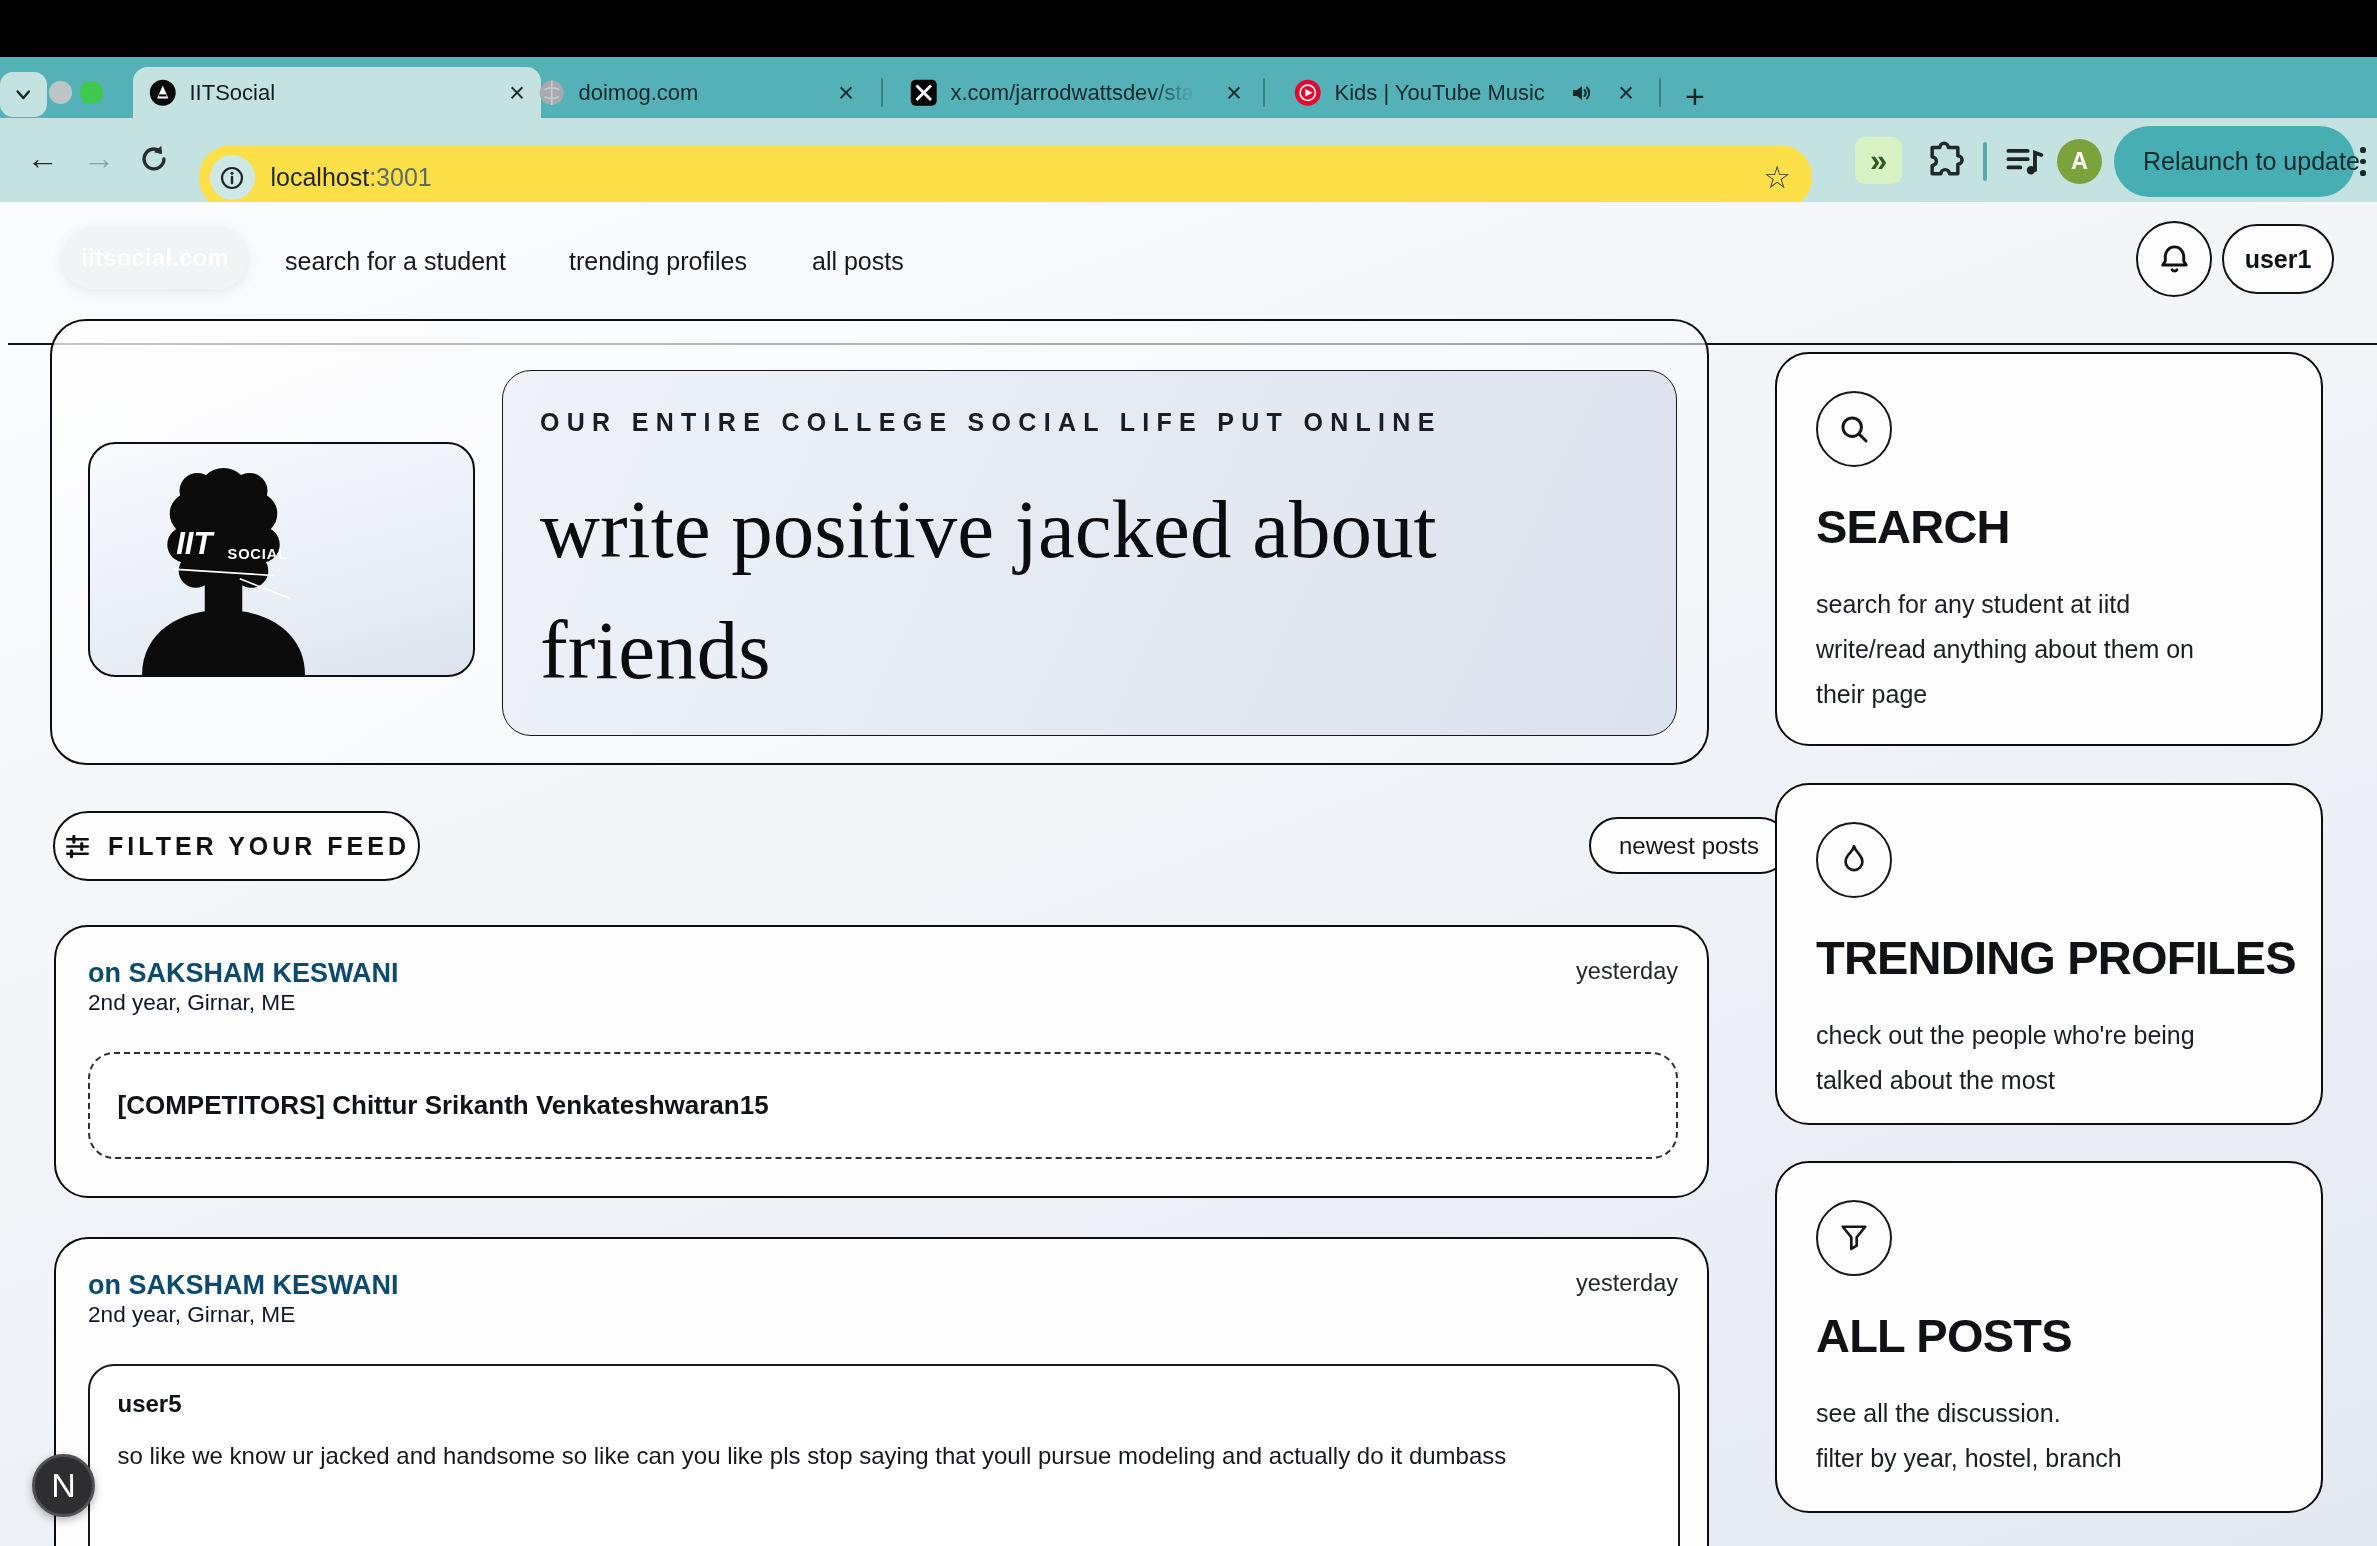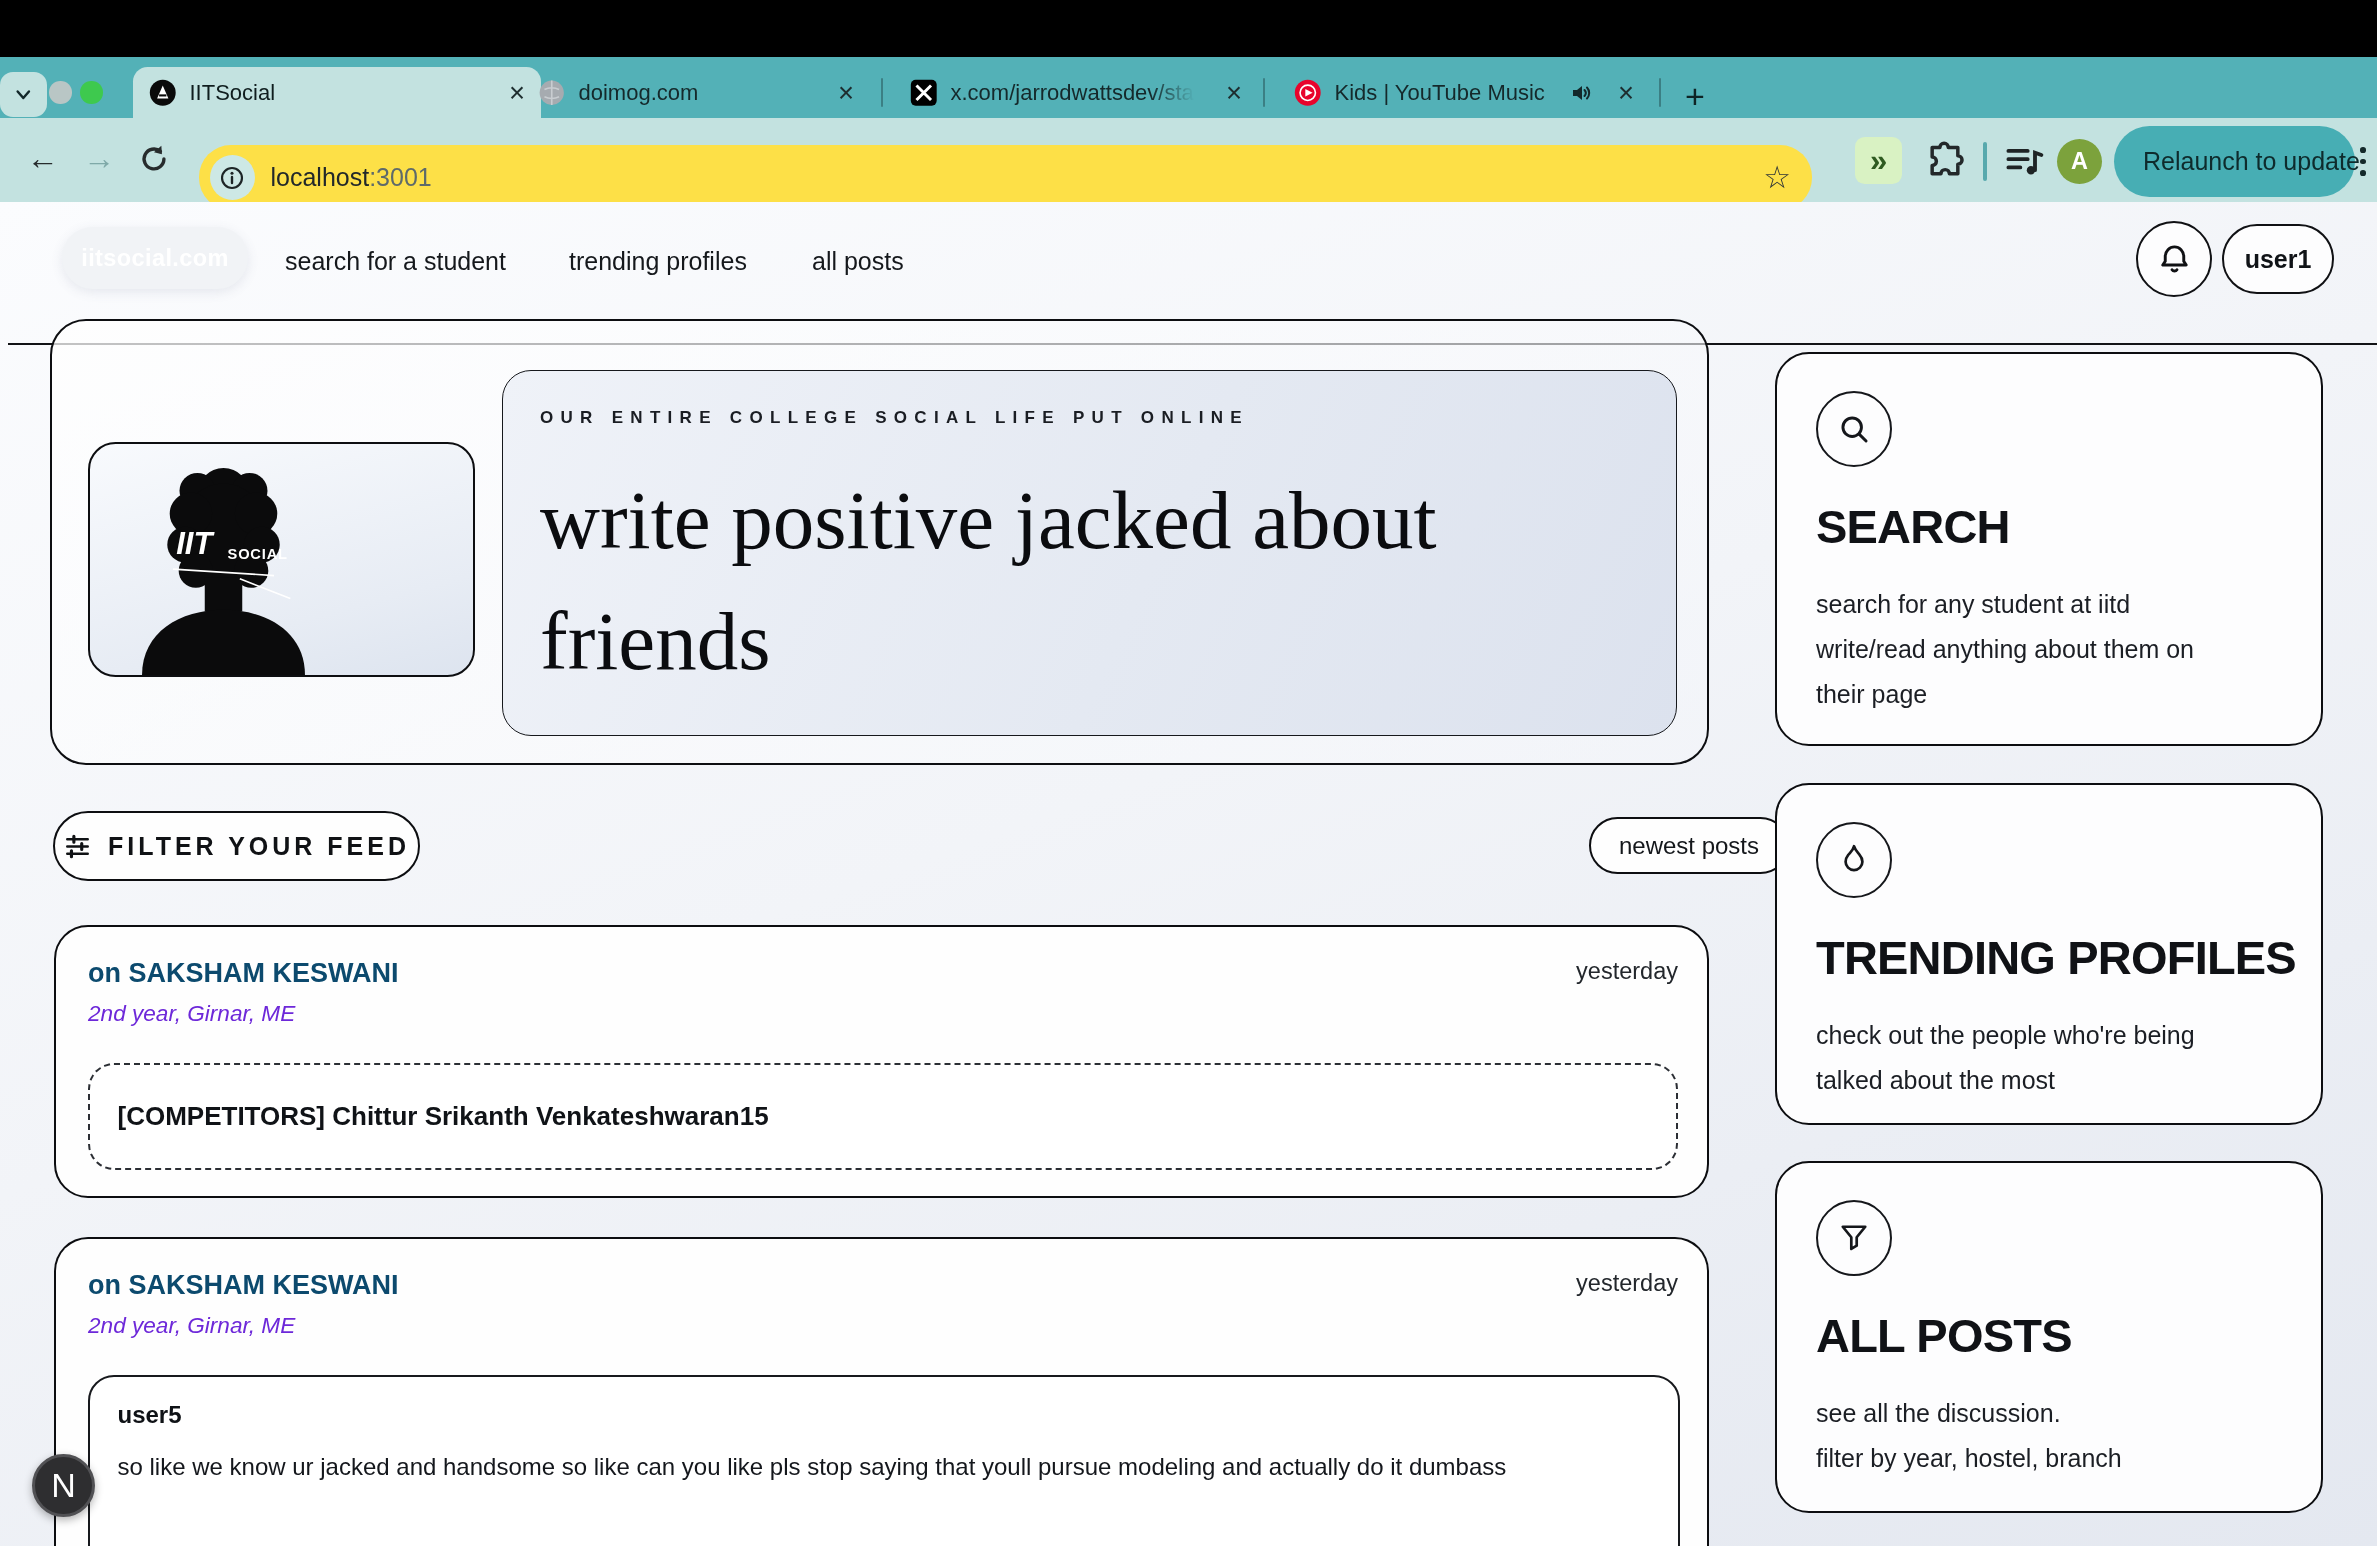--- a/index.html
+++ b/index.html
@@ -39,32 +39,32 @@
   .page{top:202px;left:0;width:2377px;height:1344px;background:linear-gradient(160deg,#fbfcfe 0%,#f2f4f8 45%,#e4e8f0 100%);overflow:hidden;}
   .sitenav{top:0;left:8px;width:2377px;height:143px;border-bottom:2.4px solid #121316;}
   .logo-pill{top:25px;left:54px;width:186px;height:62px;border-radius:32px;background:#f1f3f6;box-shadow:0 3.2px 11.3px rgba(80,90,120,.12);display:flex;align-items:center;justify-content:center;font-size:23.5px;font-weight:600;color:#ffffff;letter-spacing:0.4px;}
   .sitelink{top:0;height:119px;display:flex;align-items:center;font-size:25px;font-weight:500;color:#15181c;}
   .bellbtn{top:19.4px;left:2128px;width:76px;height:76px;border-radius:50%;border:2.4px solid #101114;background:#fdfdfe;display:flex;align-items:center;justify-content:center;}
   .userchip{top:22px;left:2214px;width:112px;height:70px;border-radius:35px;border:2.4px solid #101114;background:#fdfdfe;display:flex;align-items:center;justify-content:center;font-size:25px;font-weight:600;color:#101317;}
 
   .hero{top:117px;left:50px;width:1659px;height:446px;border:2.4px solid #0d0e11;border-radius:36px;background:linear-gradient(150deg,rgba(255,255,255,.75),rgba(244,246,250,.55));}
   .pfcard{top:121px;left:36px;width:387px;height:235px;border:2.4px solid #0d0e11;border-radius:27.5px;background:linear-gradient(165deg,#f8fafd 0%,#e7ecf4 70%,#dde4ef 100%);display:flex;align-items:flex-end;justify-content:flex-start;overflow:hidden;}
   .herotext{top:49px;left:450px;width:1175px;height:366px;border:1.6px solid #16181c;border-radius:29px;background:linear-gradient(115deg,#eff2f8 0%,#e4e9f2 55%,#dce2ee 100%);padding:37px 37px 0 37px;}
-  .eyebrow{font-size:17px;font-weight:600;letter-spacing:7.3px;color:#1a1d23;}
+  .eyebrow{font-size:25px;font-weight:600;letter-spacing:7.3px;color:#1a1d23;}
   .headline{margin-top:32px;width:1132px;font-family:"Liberation Serif",serif;font-size:83px;line-height:1.46;color:#0b0c0f;}
 
   .filterbtn{top:609px;left:53px;width:367px;height:70px;border-radius:36px;border:2.4px solid #0d0e11;background:#fefefe;display:flex;align-items:center;justify-content:center;gap:16px;}
   .filterbtn span{font-size:25px;font-weight:600;letter-spacing:4px;color:#101215;}
   .sortbtn{top:615px;left:1589px;width:200px;height:57px;border-radius:29px;border:2px solid #0d0e11;background:#fefefe;display:flex;align-items:center;justify-content:center;font-size:24px;color:#14171b;}
 
   .post{left:54px;width:1655px;border:2.4px solid #0c0d10;border-radius:34px;background:#fefefe;padding:31px 29px 0 32px;}
   .post-h{display:flex;align-items:flex-start;}
   .post-title{font-size:27px;font-weight:700;color:#0c4a6e;}
   .post-time{margin-left:auto;font-size:23.5px;color:#23272c;}
-  .post-meta{margin-top:12px;font-size:22.6px;color:#6d28d9;font-style:italic;}
+  .post-meta{margin-top:1px;font-size:22.6px;color:#0f172a;}
   .tagbox{margin-top:36px;height:107px;border:2px dashed #2b2e34;border-radius:26px;display:flex;align-items:center;padding-left:27.5px;font-size:26px;font-weight:600;color:#101317;background:#fff;}
   .comcard{margin-top:36px;margin-right:-1.6px;border:2px solid #17191d;border-radius:26px;background:#fff;padding:24px 27.5px;height:243px;}
   .com-author{font-size:24px;font-weight:700;color:#0f1216;}
   .com-line{font-size:24px;color:#14171c;margin-top:24px;}
 
   .scard{left:1775px;width:548px;border:2.4px solid #0c0d10;border-radius:34px;background:#fdfdfe;padding:37px 39px;}
   .iconring{width:76px;height:76px;border-radius:50%;border:2px solid #15171b;display:flex;align-items:center;justify-content:center;}
   .scard-title{margin-top:32px;font-size:47px;font-weight:700;color:#101216;letter-spacing:-0.8px;white-space:nowrap;}
   .scard-body{margin-top:27.5px;font-size:25px;color:#1b1e24;line-height:45px;}
 

